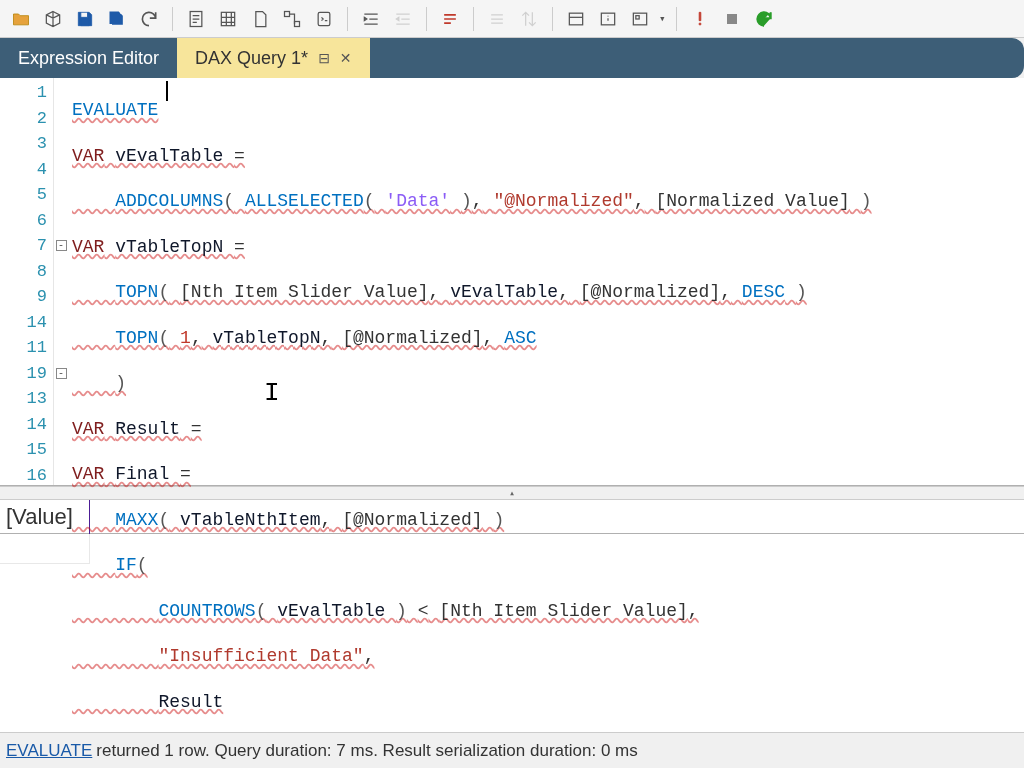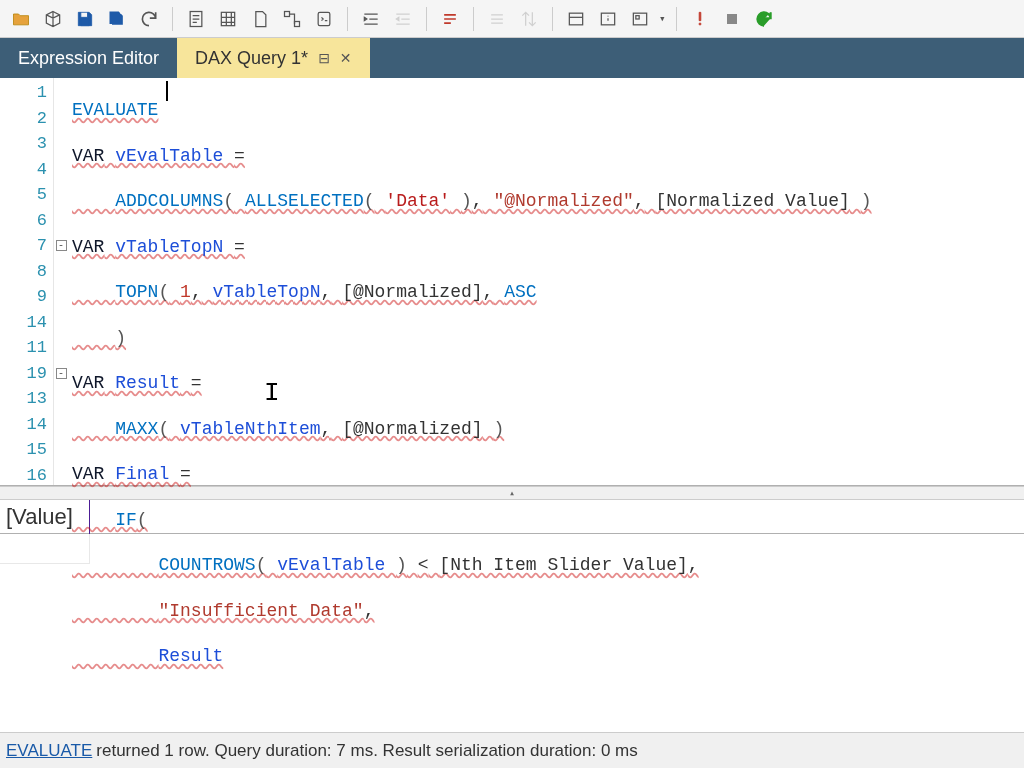--- a/index.html
+++ b/index.html
@@ -42,20 +42,21 @@
   }
   .tb-btn.green svg { stroke: #2a9d2a; fill:#2a9d2a; }
   .tb-btn.red svg { stroke: #c0392b; }
   
   .tabs {
     background: #3d5e77;
     display: flex;
     height: 40px;
     align-items: stretch;
     font-family: 'Segoe UI', sans-serif;
+    border-radius: 12px;
   }
   .tab {
     display: flex;
     align-items: center;
     padding: 0 18px;
     color: #fff;
     font-size: 18px;
     gap: 10px;
     cursor: pointer;
   }
@@ -117,28 +118,28 @@
   }
   .line {
     height: 25.5px;
     line-height: 21px;
     font-size: 18px;
     text-decoration: underline wavy rgba(200,0,0,0.45);
     text-decoration-skip-ink: none;
     text-underline-offset: 2px;
   }
   .k-blue  { color: #0070c0; }
-  .k-var   { color: #0f172a; margin-top: 12px; }
+  .k-var   { color: #7f1d1d; margin-top: 12px; }
   .k-func  { color: #0070c0; }
-  .k-ident { color: #1d4ed8; }
+  .k-ident { color: #0f172a; }
   .k-str   { color: #b03a2e; }
   .k-num   { color: #c0392b; }
   .k-paren { color: #555; }
   .k-col   { color: #333; }
-  .k-tab   { color: #b91c1c; }
+  .k-tab   { color: #8b5cf6; }
   .k-plain { color: #333; }
   .caret {
     position:absolute;
     width:2px;height:20px;
     background:#000;
   }
   .txtcursor {
     position:absolute;
     left:196px; top:300px;
     font-size:26px;
@@ -379,25 +380,26 @@
     <div class="fold"></div>
       <div class="fold"></div>
       <div class="fold"></div>
       <div class="fold"></div>
   </div>
   <div class="code">
 <div class="line"><span class="k-blue">EVALUATE</span></div>
 <div class="line"><span class="k-var">VAR</span> <span class="k-ident">vEvalTable</span> <span class="k-plain">=</span></div>
 <div class="line">    <span class="k-func">ADDCOLUMNS</span><span class="k-paren">(</span> <span class="k-func">ALLSELECTED</span><span class="k-paren">(</span> <span class="k-tab">'Data'</span> <span class="k-paren">)</span><span class="k-plain">,</span> <span class="k-str">"@Normalized"</span><span class="k-plain">,</span> <span class="k-col">[Normalized Value]</span> <span class="k-paren">)</span></div>
 <div class="line"><span class="k-var">VAR</span> <span class="k-ident">vTableTopN</span> <span class="k-plain">=</span></div>
+<div class="line">    <span class="k-func">TOPN</span><span class="k-paren">(</span> <span class="k-col">[Nth Item Slider Value]</span><span class="k-plain">,</span> <span class="k-ident">vEvalTable</span><span class="k-plain">,</span> <span class="k-col">[@Normalized]</span><span class="k-plain">,</span> <span class="k-func">DESC</span> <span class="k-paren">)</span></div>
 <div class="line">    <span class="k-func">TOPN</span><span class="k-paren">(</span> <span class="k-num">1</span><span class="k-plain">,</span> <span class="k-ident">vTableTopN</span><span class="k-plain">,</span> <span class="k-col">[@Normalized]</span><span class="k-plain">,</span> <span class="k-func">ASC</span></div>
 <div class="line">    <span class="k-paren">)</span></div>
 <div class="line"><span class="k-var">VAR</span> <span class="k-ident">Result</span> <span class="k-plain">=</span></div>
+<div class="line"><span class="k-var">VAR</span> <span class="k-ident">Final</span> <span class="k-plain">=</span></div>
 <div class="line">    <span class="k-func">MAXX</span><span class="k-paren">(</span> <span class="k-ident">vTableNthItem</span><span class="k-plain">,</span> <span class="k-col">[@Normalized]</span> <span class="k-paren">)</span></div>
-<div class="line"><span class="k-var">VAR</span> <span class="k-ident">Final</span> <span class="k-plain">=</span></div>
 <div class="line">    <span class="k-func">IF</span><span class="k-paren">(</span></div>
 <div class="line">        <span class="k-func">COUNTROWS</span><span class="k-paren">(</span> <span class="k-ident">vEvalTable</span> <span class="k-paren">)</span> <span class="k-plain">&lt;</span> <span class="k-col">[Nth Item Slider Value]</span><span class="k-plain">,</span></div>
 <div class="line">        <span class="k-str">"Insufficient Data"</span><span class="k-plain">,</span></div>
 <div class="line">        <span class="k-ident">Result</span></div>
 
   <span class="caret" style="left:98px; top:3px;"></span>
   <span class="txtcursor">I</span>
   </div>
 </div>
 

